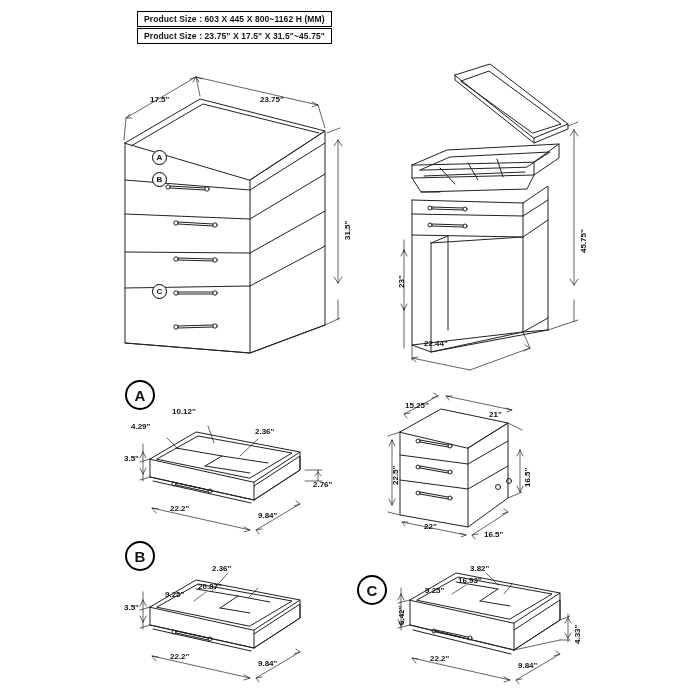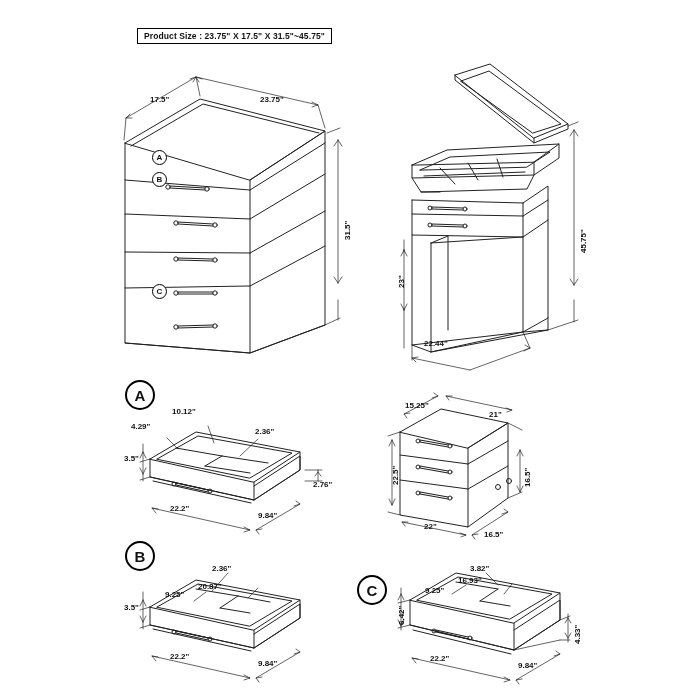--- a/index.html
+++ b/index.html
@@ -390,20 +390,21 @@
         <path d="M504,677 L510,680 L504,682"></path>
 
         <path d="M516,680 L560,654"></path>
         <path d="M522,679 L516,680 L519,684"></path>
         <path d="M554,656 L560,654 L556,651"></path>
       </g>
 
     </g>
   </svg>
 
+  <div class="spec-box" id="spec1">Product Size : 603 X 445 X 800~1162 H (MM)</div>
   <div class="spec-box" id="spec2">Product Size : 23.75" X 17.5" X 31.5"~45.75"</div>
 
   <div class="callout sm" style="left:152px; top:150px;">A</div>
   <div class="callout sm" style="left:152px; top:172px;">B</div>
   <div class="callout sm" style="left:152px; top:284px;">C</div>
 
   <div class="callout lg" style="left:125px; top:380px;">A</div>
   <div class="callout lg" style="left:125px; top:541px;">B</div>
   <div class="callout lg" style="left:357px; top:575px;">C</div>
 

